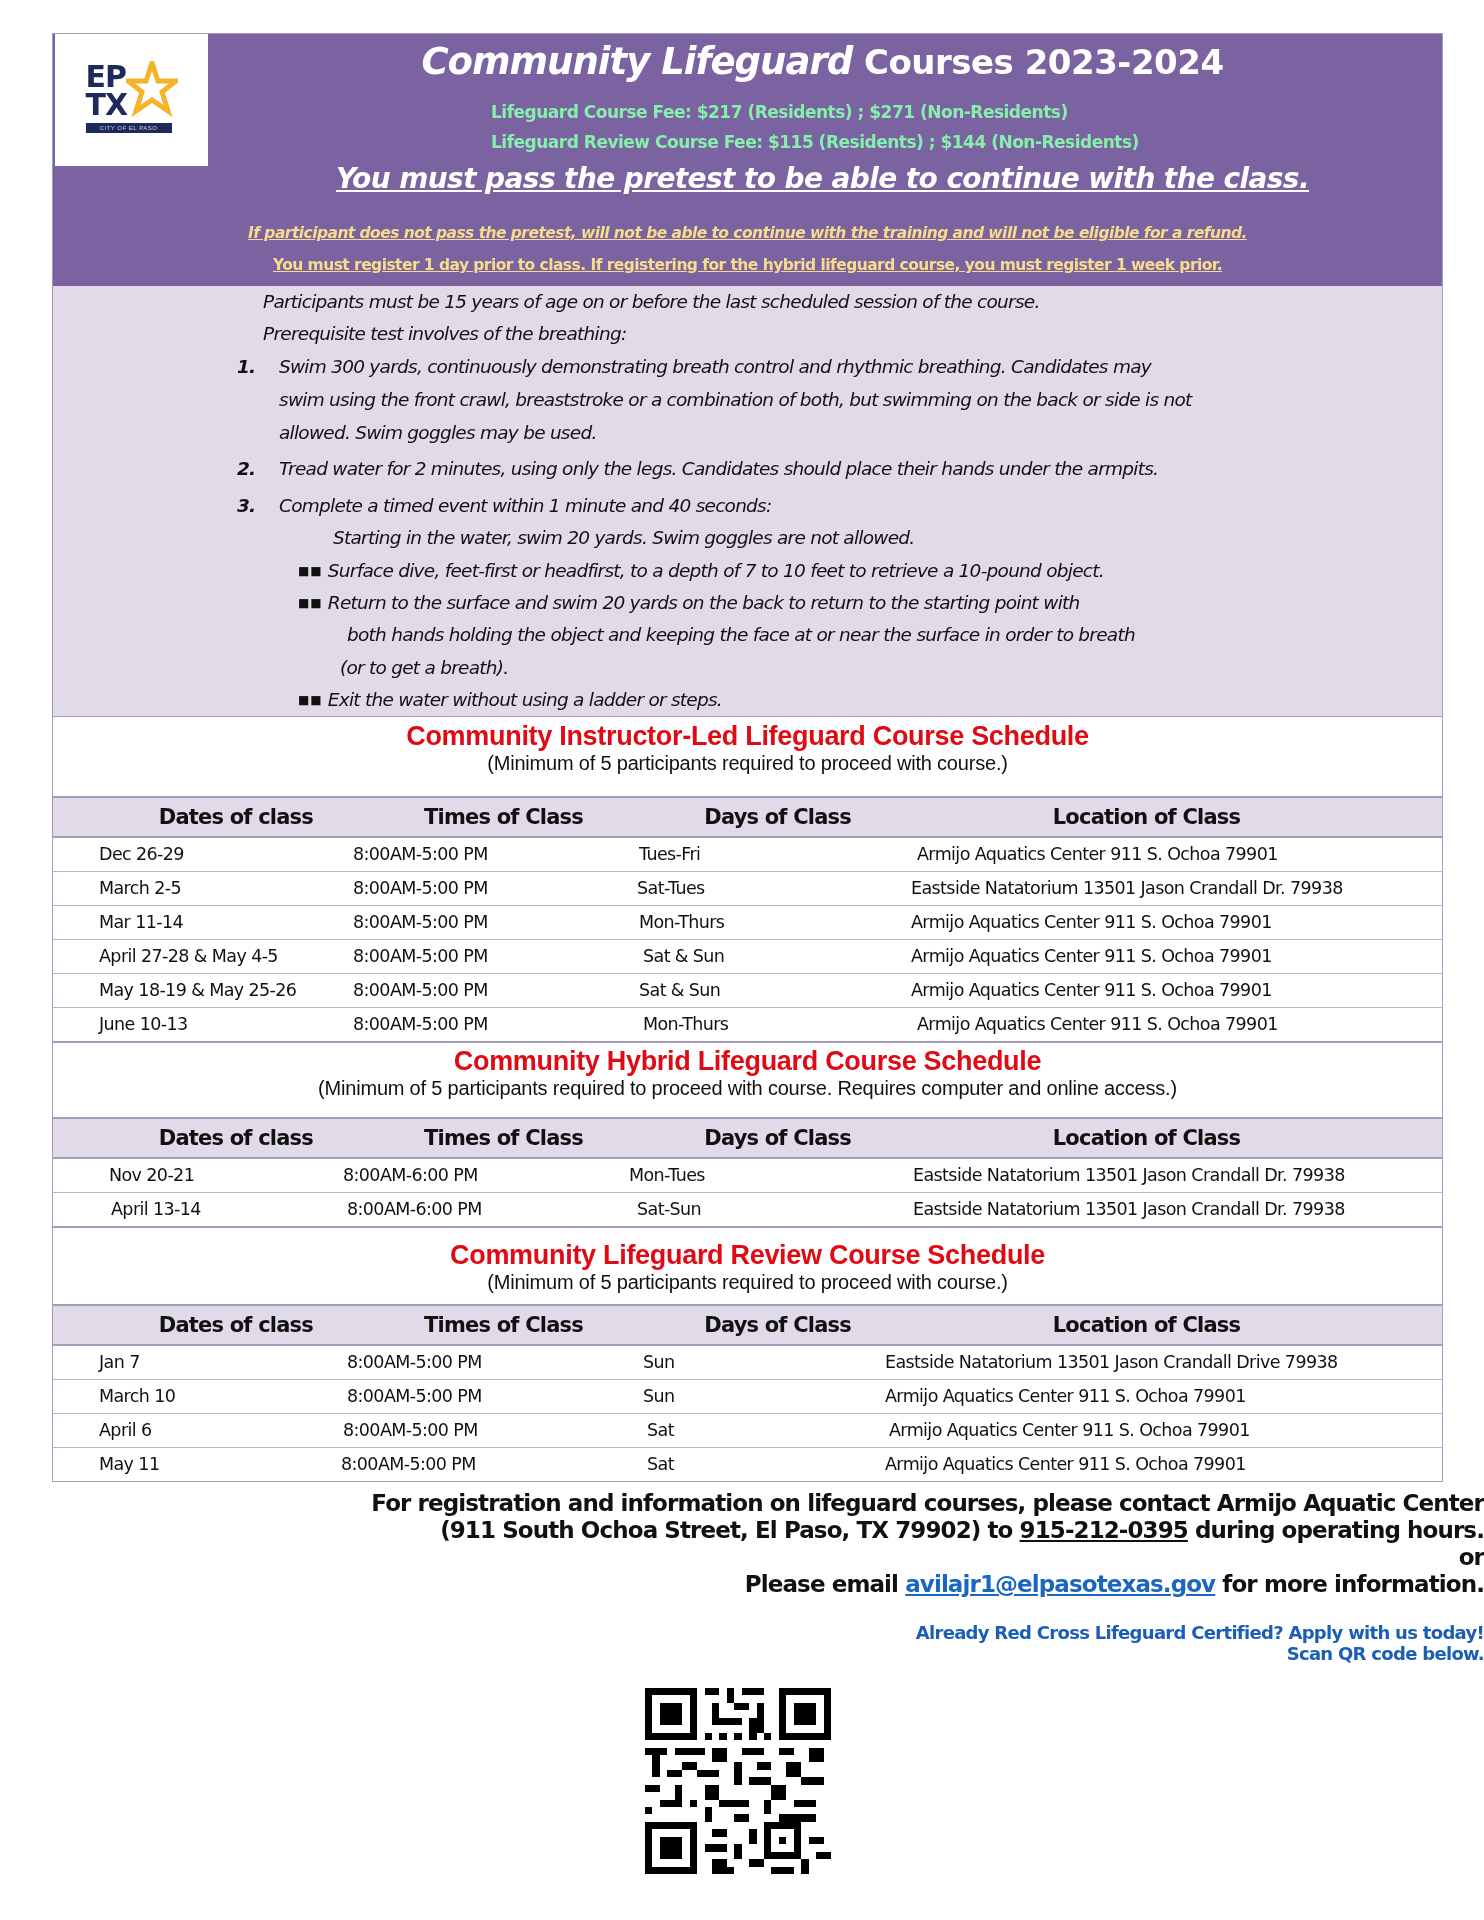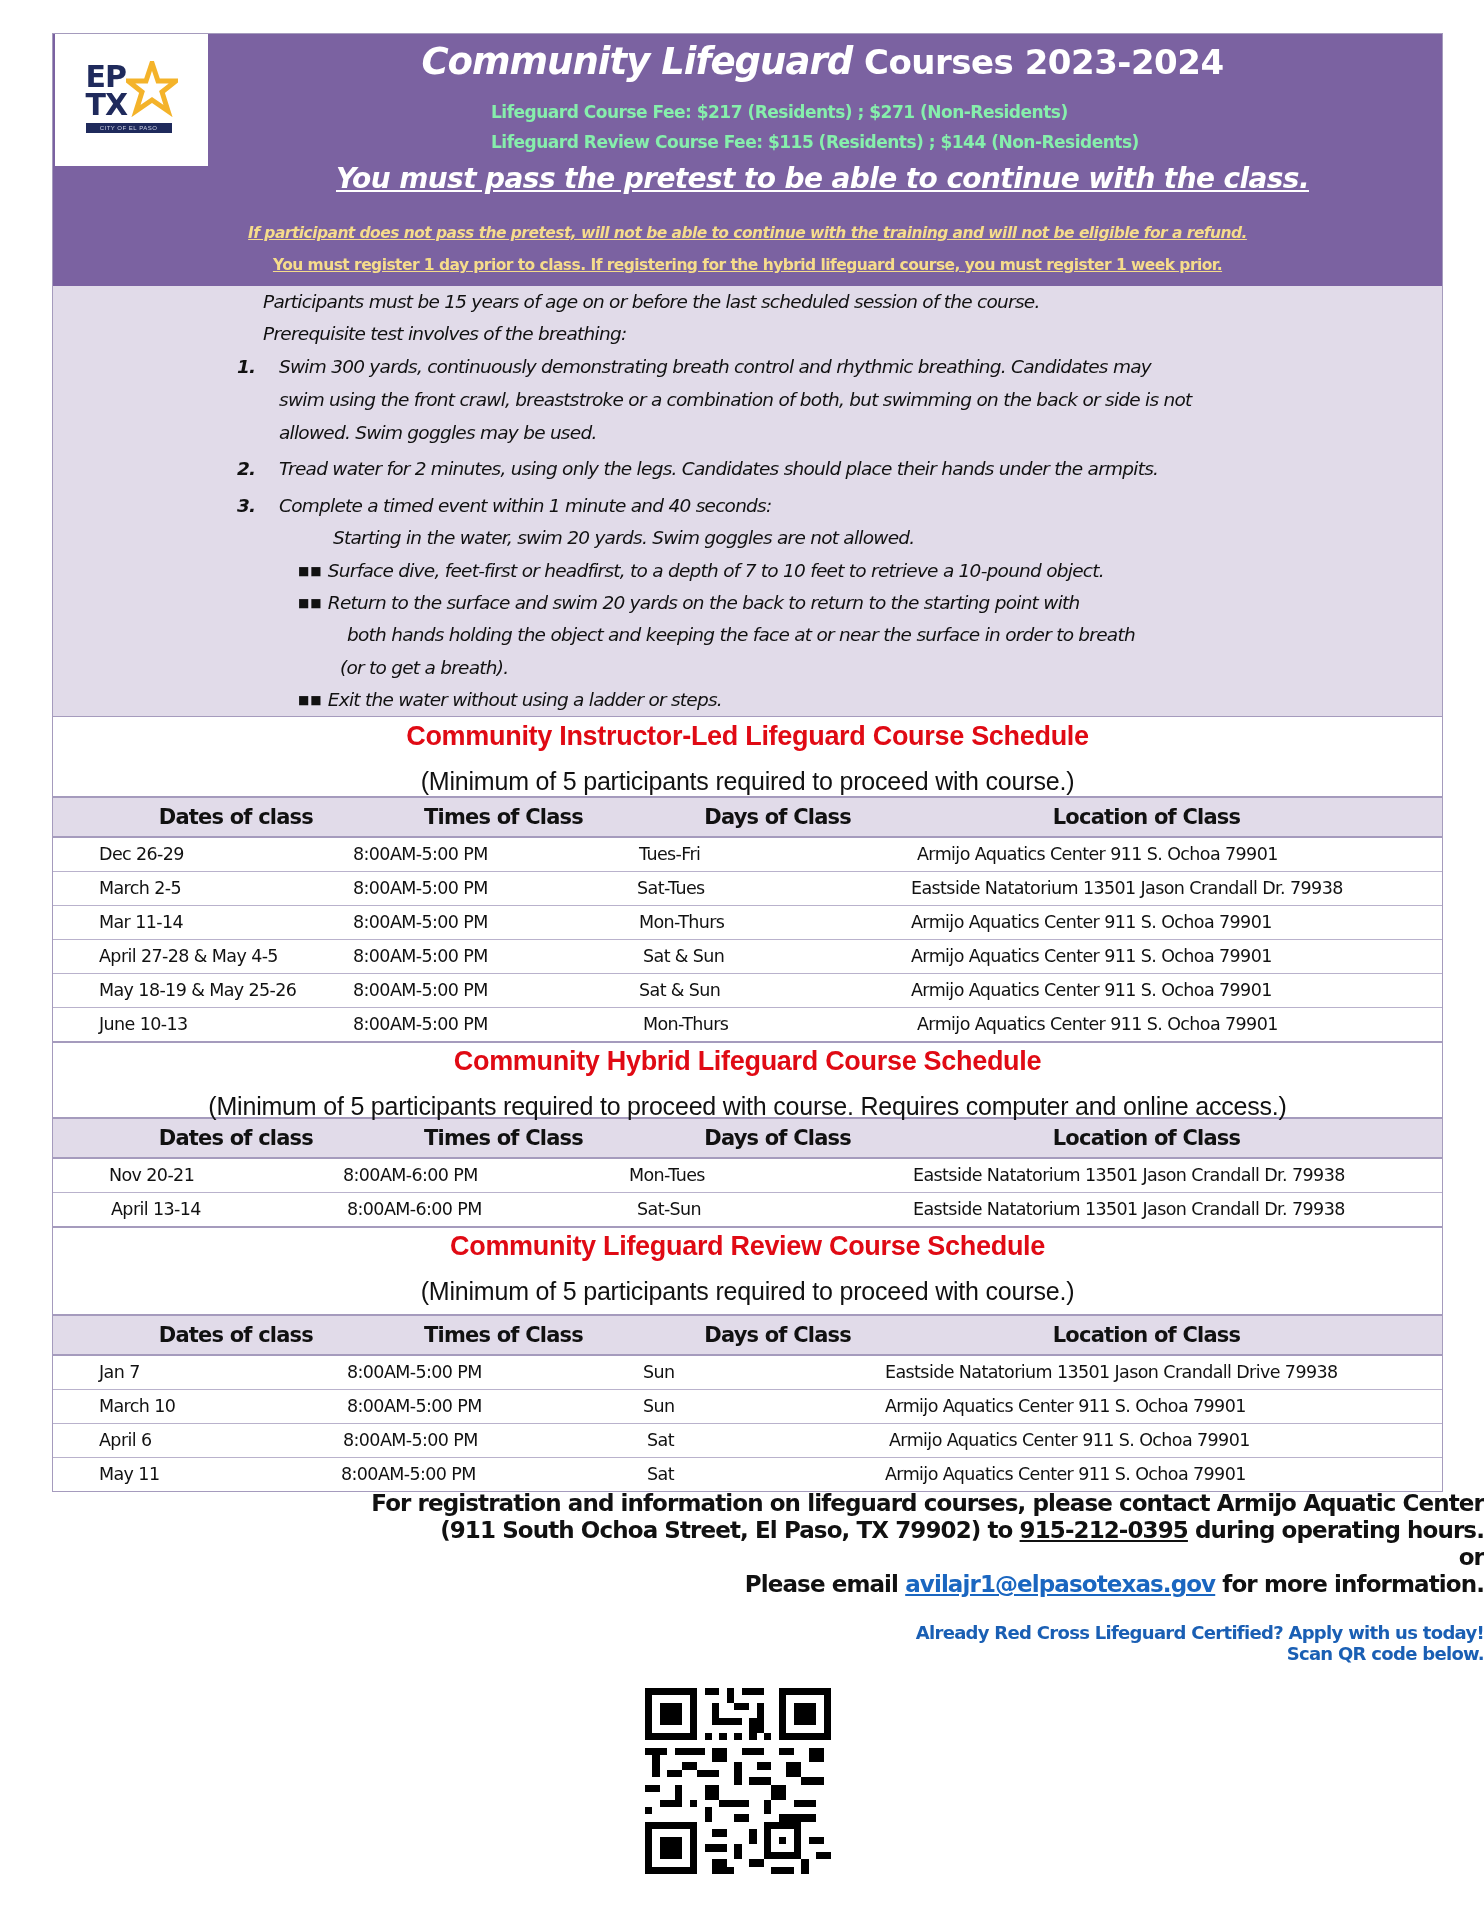--- a/index.html
+++ b/index.html
@@ -31,21 +31,21 @@
 
   
   .prereq { position: relative; height: 430px; background: #e1dbe9; font-family: "DejaVu Sans", sans-serif; font-style: italic; font-size: 18.5px; letter-spacing: -.75px; color: #111; }
   .prereq .ln { position: absolute; white-space: nowrap; }
   .prereq .num { position: absolute; font-weight: bold; font-style: italic; }
   .prereq .sq { font-style: normal; font-size: 12px; letter-spacing: 1px; vertical-align: 2px; }
 
   
   .sec-head { position: relative; background: #fff; border-top: 1.5px solid #a59bbd; text-align: center; }
   .sec-title { color: #e00a14; font-family: "Liberation Sans", sans-serif; font-weight: bold; font-size: 27px; letter-spacing: -.3px; }
-  .sec-note { color: #111; font-family: "Liberation Sans", sans-serif; font-size: 25px; letter-spacing: -.2px; margin-top: 15px; }
+  .sec-note { color: #111; font-family: "Liberation Sans", sans-serif; font-size: 20px; letter-spacing: -.2px; }
 
   table { width: 100%; border-collapse: collapse; font-family: "DejaVu Sans", sans-serif; }
   th { background: #e1dbe9; font-weight: bold; font-size: 21px; letter-spacing: -.8px; text-align: right; height: 40px; border-top: 2px solid #a59bbd; border-bottom: 2px solid #a59bbd; }
   td { font-size: 17.5px; letter-spacing: -.6px; height: 34px; border-bottom: 1.5px solid #b9b2cc; white-space: nowrap; }
   tr:last-child td { border-bottom: none; }
   .c1 { width: 260px; padding-left: 46px; }
   .c2 { width: 270px; padding-left: 40px; }
   .c3 { width: 268px; padding-left: 50px; }
   .c4 { padding-left: 60px; }
   th.c1 { padding-left: 40px; }
@@ -196,21 +196,21 @@
         </tr>
       <tr>
           <td class="c1" style="padding-left:58px">April 13-14</td>
           <td class="c2" style="padding-left:34px">8:00AM-6:00 PM</td>
           <td class="c3" style="padding-left:54px">Sat-Sun</td>
           <td class="c4" style="padding-left:62px">Eastside Natatorium 13501 Jason Crandall Dr. 79938</td>
         </tr>
     </tbody>
   </table>
 
-  <div class="sec-head" style="height:88px;padding-top:3px;border-top-width:2px">
+  <div class="sec-head" style="height:78px;padding-top:12px;border-top-width:2px">
     <div class="sec-title">Community Lifeguard Review Course Schedule</div>
     <div class="sec-note">(Minimum of 5 participants required to proceed with course.)</div>
   </div>
   <table>
     <thead>
         <tr>
       <th class="c1">Dates of class</th>
       <th class="c2">Times of Class</th>
       <th class="c3">Days of Class</th>
       <th class="c4">Location of Class</th>

